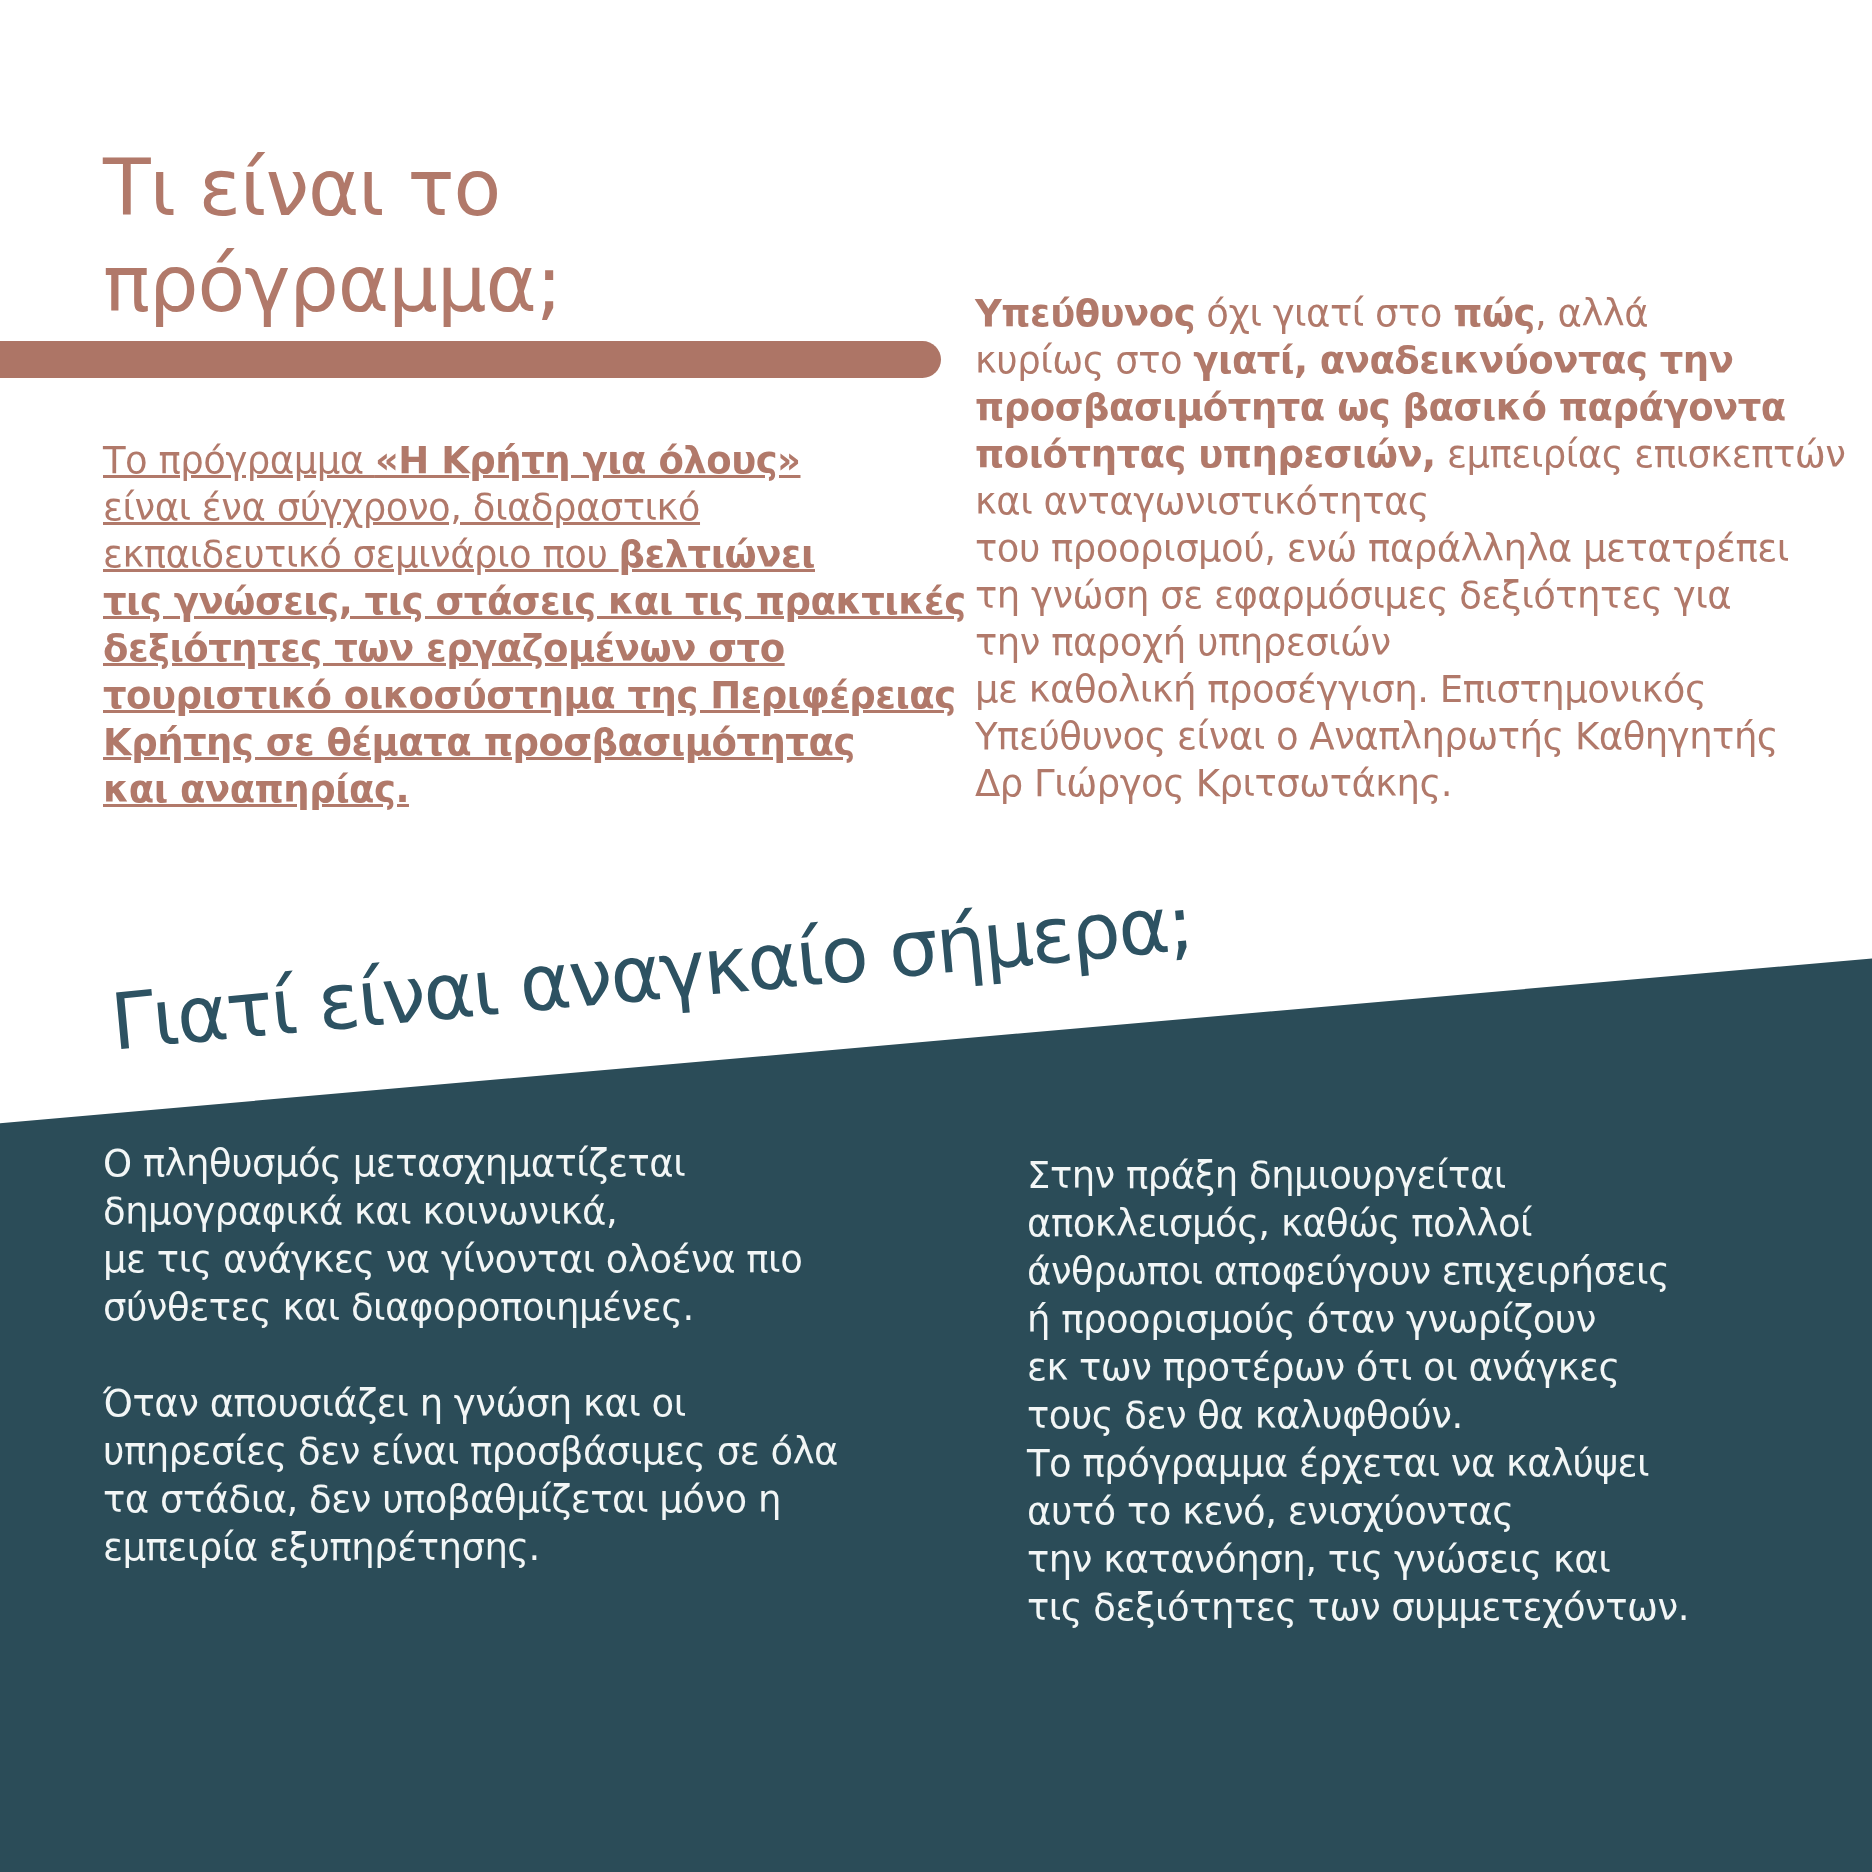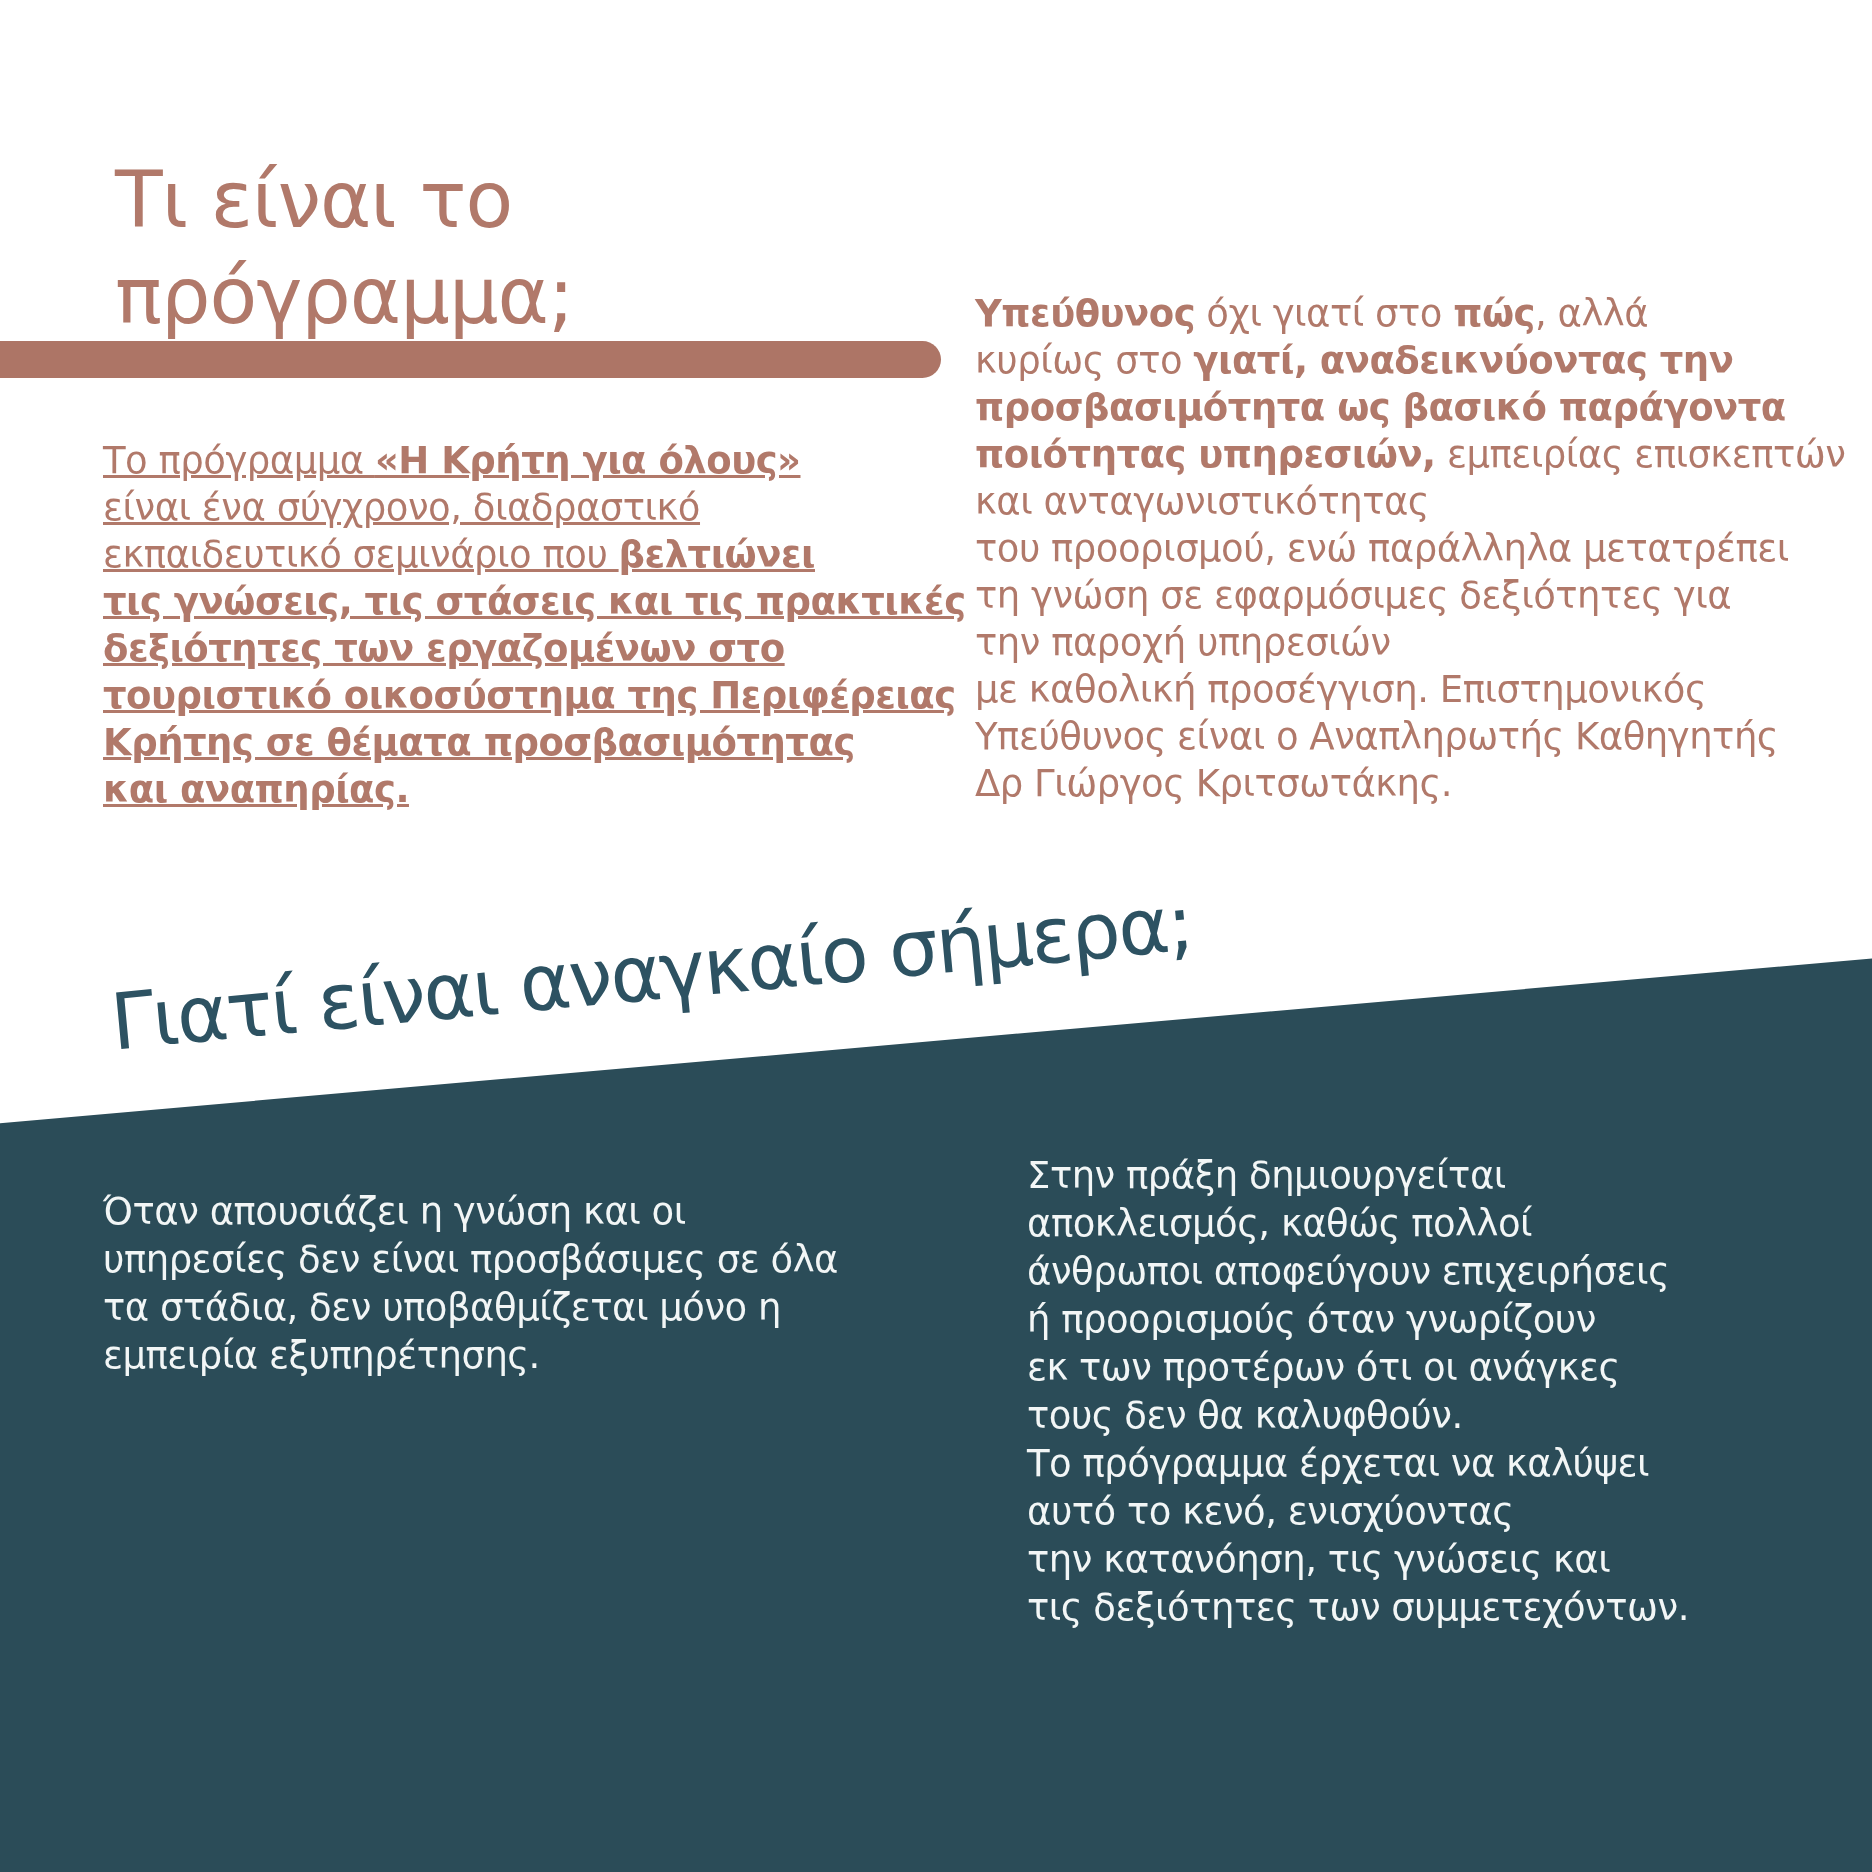--- a/index.html
+++ b/index.html
@@ -65,21 +65,21 @@
   .para-why-left { left: 103px; top: 1140px; }
   .para-why-right { left: 1015px; top: 1140px; }
 </style>
 </head>
 <body>
 
 <div class="page">
 
   <div class="teal-wedge"></div>
 
-  <h1 class="title" style="margin:12px; font-weight:normal;">Τι είναι το
+  <h1 class="title" style="margin:0; font-weight:normal;">Τι είναι το
 πρόγραμμα;</h1>
 
   <div class="accent-bar"></div>
 
   <p class="para para-rose para-what-left" style="margin:0;"><span>Το πρόγραμμα </span><b>«Η Κρήτη για όλους»</b><span>
 είναι ένα σύγχρονο, διαδραστικό
 εκπαιδευτικό σεμινάριο που </span><b>βελτιώνει
 τις γνώσεις, τις στάσεις και τις πρακτικές
 δεξιότητες των εργαζομένων στο
 τουριστικό οικοσύστημα της Περιφέρειας
@@ -93,21 +93,25 @@
 και ανταγωνιστικότητας
 του προορισμού, ενώ παράλληλα μετατρέπει
 τη γνώση σε εφαρμόσιμες δεξιότητες για
 την παροχή υπηρεσιών
 με καθολική προσέγγιση. Επιστημονικός
 Υπεύθυνος είναι ο Αναπληρωτής Καθηγητής
 Δρ Γιώργος Κριτσωτάκης.</span></p>
 
   <h2 class="why-heading" style="margin:0; font-weight:normal;">Γιατί είναι αναγκαίο σήμερα;</h2>
 
-  <p class="para para-light para-why-left" style="margin:0;"><span>
+  <p class="para para-light para-why-left" style="margin:0;"><span>Ο πληθυσμός μετασχηματίζεται
+δημογραφικά και κοινωνικά,
+με τις ανάγκες να γίνονται ολοένα πιο
+σύνθετες και διαφοροποιημένες.
+</span><span>
 Όταν απουσιάζει η γνώση και οι
 υπηρεσίες δεν είναι προσβάσιμες σε όλα
 τα στάδια, δεν υποβαθμίζεται μόνο η
 εμπειρία εξυπηρέτησης.</span></p>
 
   <p class="para para-light para-why-right" style="margin:12px;"><span>Στην πράξη δημιουργείται
 αποκλεισμός, καθώς πολλοί
 άνθρωποι αποφεύγουν επιχειρήσεις
 ή προορισμούς όταν γνωρίζουν
 εκ των προτέρων ότι οι ανάγκες

